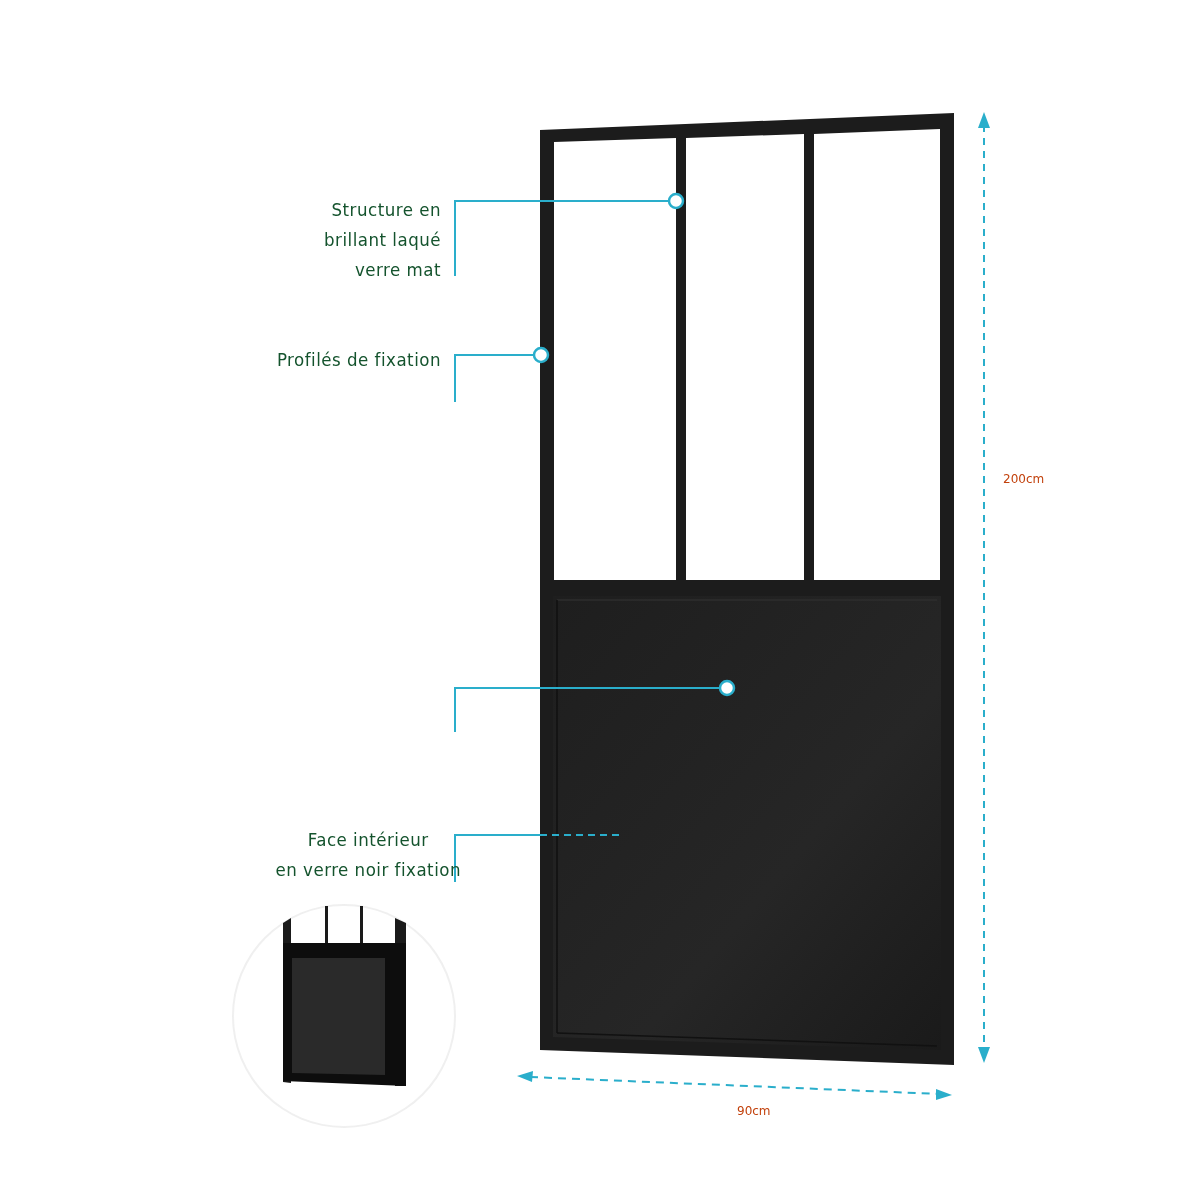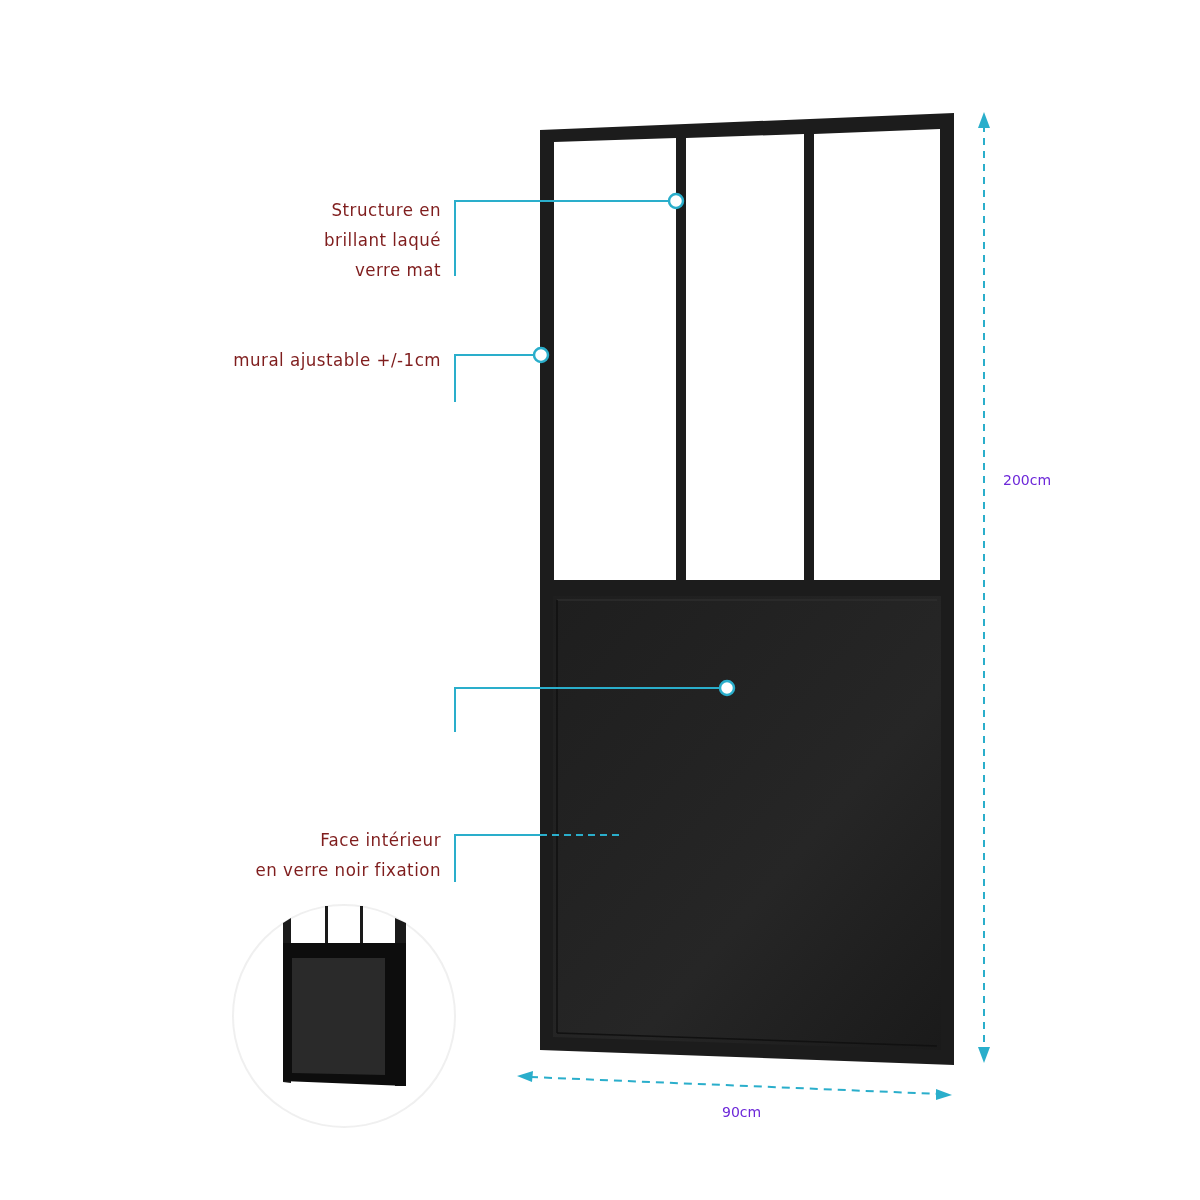--- a/index.html
+++ b/index.html
@@ -1,23 +1,23 @@
 <!DOCTYPE html>
 <html><head>
 <meta charset="utf-8">
 <style>
   html, body { margin:0; padding:0; background:#ffffff; }
   body { width:1200px; height:1200px; position:relative; overflow:hidden;
          font-family: "DejaVu Sans", sans-serif; }
   #stage { position:absolute; left:0; top:0; width:1200px; height:1200px; }
-  .label { position:absolute; color:#7f1d1d; font-size:18.5px; line-height:30px;
+  .label { position:absolute; color:#14532d; font-size:18.5px; line-height:30px;
            text-align:right; letter-spacing:0.5px; font-family:"DejaVu Sans Condensed","DejaVu Sans",sans-serif;
            font-stretch:condensed; }
   .label div { white-space:nowrap; }
-  .dim { position:absolute; color:#6d28d9; font-size:14px; font-family:"DejaVu Sans", sans-serif; }
+  .dim { position:absolute; color:#c2410c; font-size:12px; font-family:"DejaVu Sans", sans-serif; }
 </style>
 </head>
 <body>
 
 <div id="stage">
   <svg width="1200" height="1200" viewBox="0 0 1200 1200" style="position:absolute;left:0;top:0;">
     <defs>
       <linearGradient id="panelGrad" x1="0" y1="0" x2="1" y2="1">
         <stop offset="0" stop-color="#1e1e1e"></stop>
         <stop offset="0.6" stop-color="#262626"></stop>
@@ -90,24 +90,24 @@
     </g>
   </svg>
 
   <div class="label" style="right:759px; top:195px;">
     <div>Structure en</div>
     <div>brillant laqué</div>
     <div>verre mat</div>
   </div>
 
   <div class="label" style="right:759px; top:345px;">
-    <div>mural ajustable +/-1cm</div>
+    <div>Profilés de fixation</div>
   </div>
 
 
-  <div class="label" style="right:759px; top:825px;">
+  <div class="label" style="right:739px; top:825px;text-align:center;">
     <div>Face intérieur</div>
     <div>en verre noir fixation</div>
   </div>
 
   <div class="dim" style="left:1003px; top:472px;">200cm</div>
-  <div class="dim" style="left:722px; top:1104px;">90cm</div>
+  <div class="dim" style="left:737px; top:1104px;">90cm</div>
 </div>
 
 </body></html>

